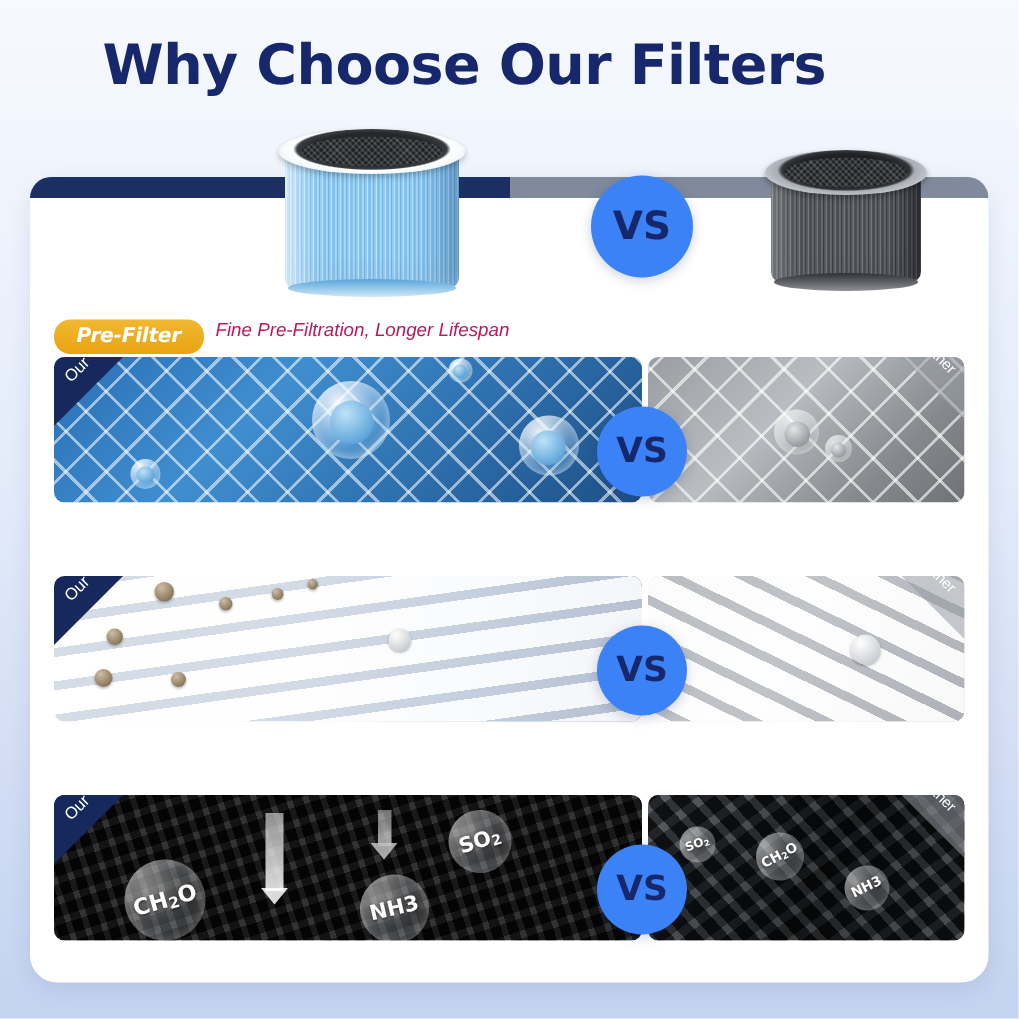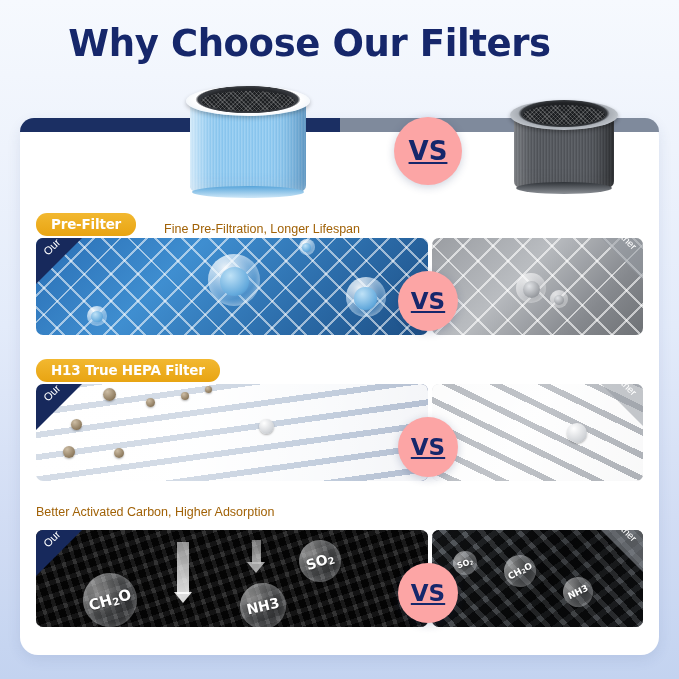--- a/index.html
+++ b/index.html
@@ -144,67 +144,67 @@
       repeating-linear-gradient(45deg, rgba(255,255,255,.20) 0 1px, transparent 1px 3px),
       repeating-linear-gradient(-45deg, rgba(255,255,255,.16) 0 1px, transparent 1px 3px),
       #1e2023;
     opacity: .95;
   }
 
   
   .vs {
     position: absolute;
     border-radius: 50%;
-    background: #fca5a5;
+    background: #3b82f6;
     color: #16276b;
     font-weight: bold;
     display: flex;
     align-items: center;
     justify-content: center;
     box-shadow: 0 2px 8px rgba(30,50,100,0.22);
     font-family: "DejaVu Sans", sans-serif;
     z-index: 30;
-    text-decoration: underline;
   }
   .vs-hero {
     left: 394px;
     top: 117px;
     width: 68px;
     height: 68px;
     font-size: 26px;
   }
   .vs-row {
     width: 60px;
     height: 60px;
     font-size: 23px;
     left: 398px;
   }
 
   
   .row-label {
     position: absolute;
     display: flex;
-    align-items: flex-end;
-    gap: 28px;
+    align-items: flex-start;
+    gap: 8px;
     left: 36px;
+    font-style: italic;
   }
   .pill {
     background: linear-gradient(180deg,#f2b830,#e8a412);
     color: #ffffff;
     font-weight: bold;
     font-size: 13.5px;
     padding: 3px 15px 4px 15px;
     border-radius: 11px;
     white-space: nowrap;
     font-family: "DejaVu Sans", sans-serif;
     letter-spacing: -0.2px;
   }
   .caption {
     font-size: 12.5px;
-    color: #a16207;
+    color: #be185d;
     white-space: nowrap;
     font-family: "Liberation Sans", sans-serif;
   }
 
   .panel {
     position: absolute;
     height: 97px;
     border-radius: 7px;
     overflow: hidden;
   }
@@ -435,21 +435,20 @@
         <span class="core"></span>
       </div>
   </div>
   <div class="ribbon ribbon-other"></div>
   <div class="ribbon-text ribbon-text-other">Other</div>
 </div>
 
 <div class="vs vs-row" style="top:271px;">VS</div>
 
 <div class="row-label" style="top:359px;">
-  <span class="pill">H13 True HEPA Filter</span>
 </div>
 
 <div class="panel panel-left" style="top:384px;">
   <div class="hepa-ours">
     <div class="speck" style="left:17%;top:4%;width:13px;height:13px;"></div>
     <div class="speck" style="left:28%;top:14%;width:9px;height:9px;"></div>
     <div class="speck" style="left:9%;top:36%;width:11px;height:11px;"></div>
     <div class="speck" style="left:37%;top:8%;width:8px;height:8px;"></div>
     <div class="speck" style="left:7%;top:64%;width:12px;height:12px;"></div>
     <div class="speck" style="left:20%;top:66%;width:10px;height:10px;"></div>
@@ -464,21 +463,20 @@
   <div class="hepa-other">
     <div class="speck speck-grey" style="left:64%;top:40%;width:20px;height:20px;"></div>
   </div>
   <div class="ribbon ribbon-other"></div>
   <div class="ribbon-text ribbon-text-other">Other</div>
 </div>
 
 <div class="vs vs-row" style="top:417px;">VS</div>
 
 <div class="row-label" style="top:505px;">
-  <span class="caption">Better Activated Carbon, Higher Adsorption</span>
 </div>
 
 <div class="panel panel-left" style="top:530px;">
   <div class="carbon-ours">
     <div class="arrow" style="left:36%;top:12%;width:12px;height:52px;"></div>
     <div class="arrow" style="left:55%;top:10%;width:9px;height:24px;opacity:.75;"></div>
 
     <div class="molecule" style="left:12%;top:44%;width:54px;height:54px;font-size:15px;transform:rotate(-16deg);">
       <span><span>CH</span><sub>2</sub><span>O</span></span>
     </div>

